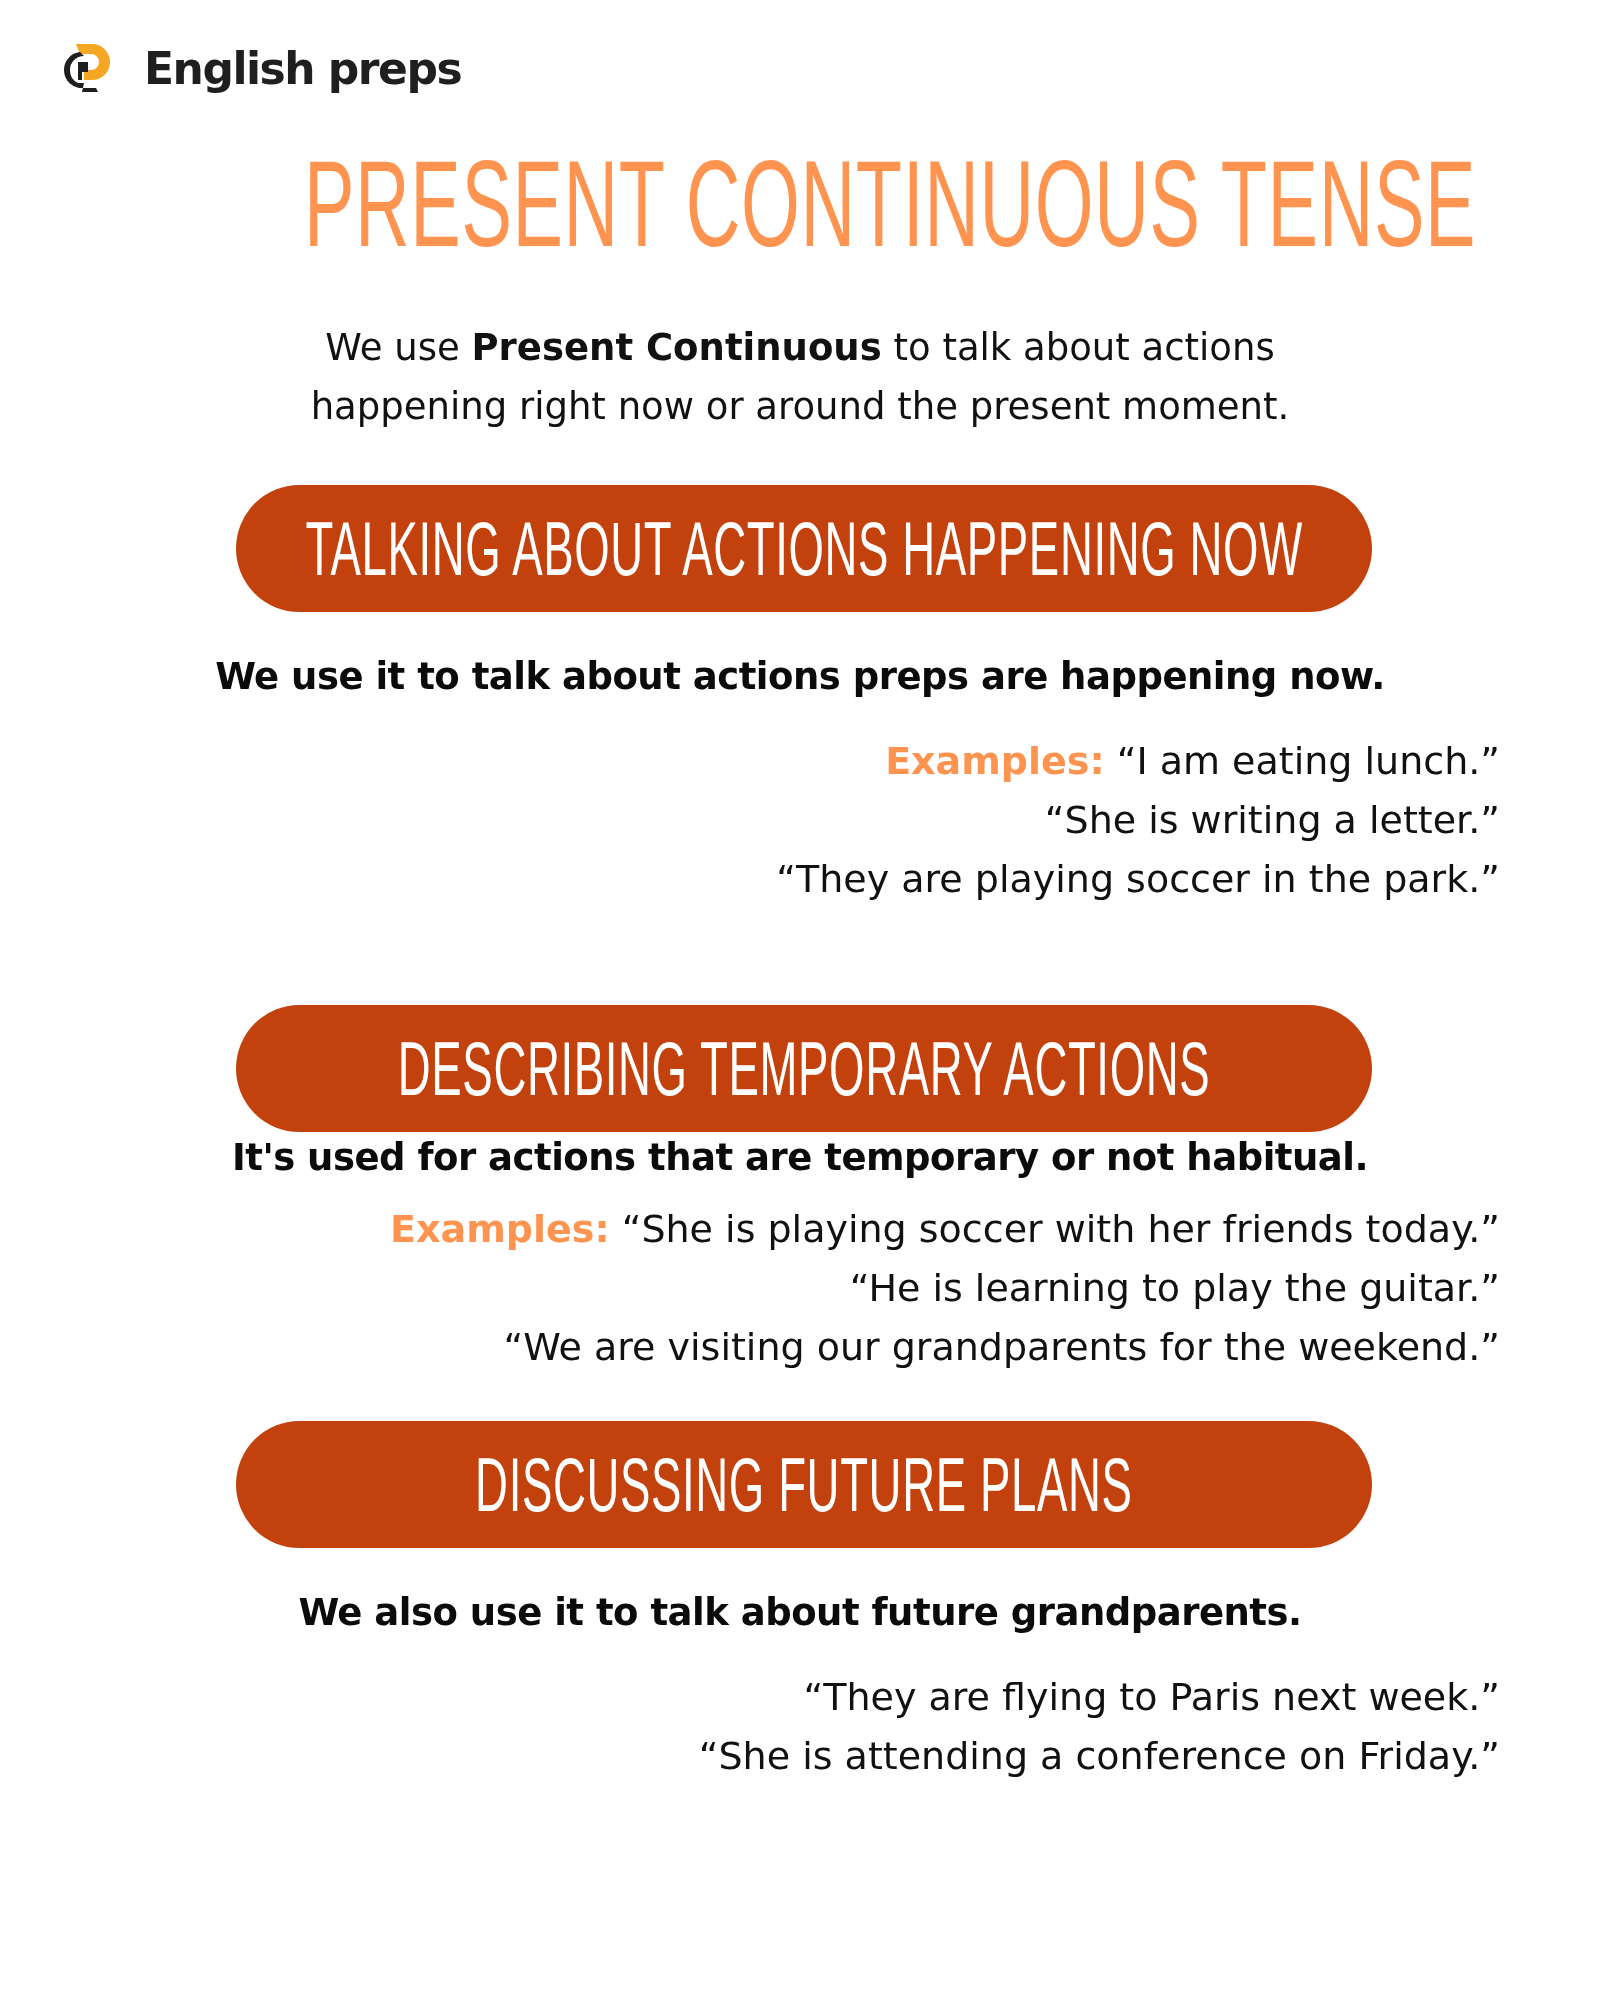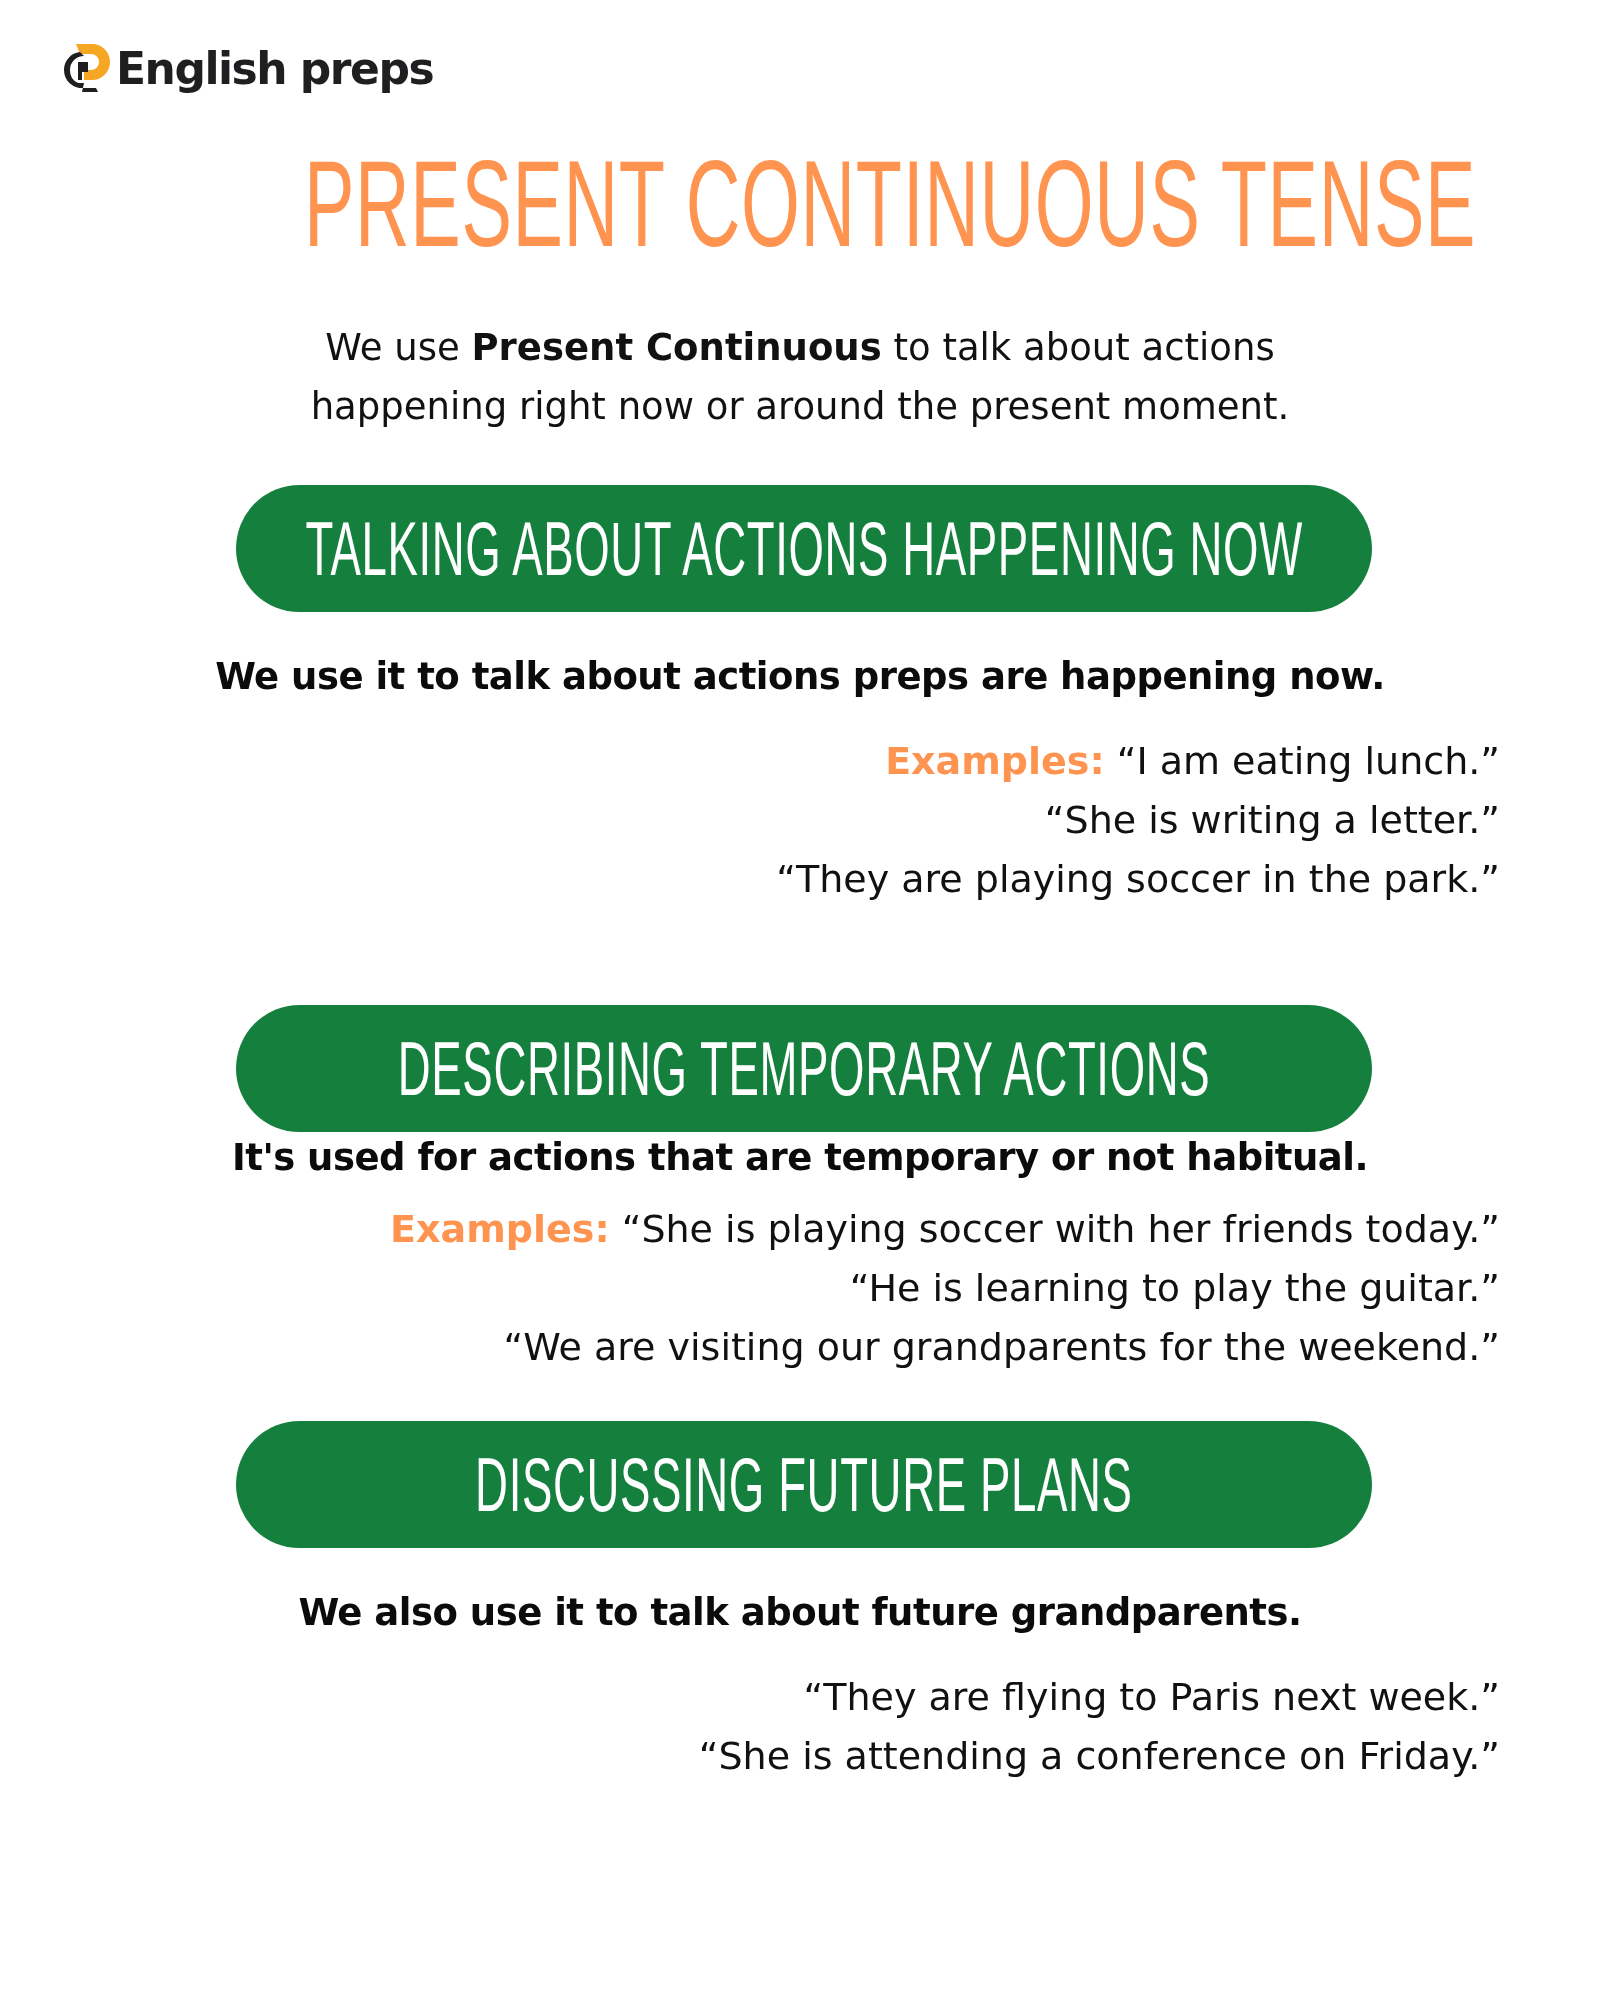--- a/index.html
+++ b/index.html
@@ -1,34 +1,34 @@
 <!DOCTYPE html>
 <html><head>
 <meta charset="utf-8">
 <style>
   html, body { margin: 0; padding: 0; background: #ffffff; }
   body { width: 1600px; height: 2000px; position: relative; overflow: hidden;
          font-family: "DejaVu Sans", sans-serif; color: #111111; }
 
-  .logo { position: absolute; left: 58px; top: 36px; height: 64px; display: flex; align-items: center; }
+  .logo { position: absolute; left: 58px; top: 36px; height: 64px; display: flex; align-items: center; gap: 28px; }
   .logo-icon { width: 52px; height: 56px; margin-right: 6px; }
   .logo-text { font-family: "DejaVu Sans", sans-serif; font-weight: bold; font-size: 44px;
                color: #1f1f22; letter-spacing: -1.5px; }
 
   .title { position: absolute; left: 0; width: 1600px; top: 140px; text-align: center;
            font-family: "Liberation Sans", sans-serif; font-size: 122px; line-height: 128px;
            color: #FF9350; transform: scaleX(0.62); transform-origin: 50% 50%;
            letter-spacing: 1px; white-space: nowrap; }
 
   .intro { position: absolute; left: 200px; width: 1200px; top: 318px; text-align: center;
            font-family: "DejaVu Sans", sans-serif; font-size: 37px; line-height: 59px; color: #111; }
   .intro b { font-weight: bold; }
 
   .pill { position: absolute; left: 236px; width: 1136px; height: 127px; border-radius: 64px;
-          background: #15803d; display: flex; align-items: center; justify-content: center; }
+          background: #c2410c; display: flex; align-items: center; justify-content: center; }
   .pill-label { font-family: "Liberation Sans", sans-serif; color: #ffffff; font-size: 76px;
                 white-space: nowrap; transform: scaleX(0.6); letter-spacing: 1px; }
 
   .sub { position: absolute; left: 100px; width: 1400px; text-align: center;
          font-family: "DejaVu Sans", sans-serif; font-weight: bold; font-size: 37px; color: #0b0b0b;
          letter-spacing: -0.5px; }
 
   .examples { position: absolute; left: 100px; width: 1400px; text-align: right;
               font-family: "DejaVu Sans", sans-serif; font-size: 38px; line-height: 59px; color: #111; }
   .examples .ex-label { color: #FF9350; font-weight: bold; }

